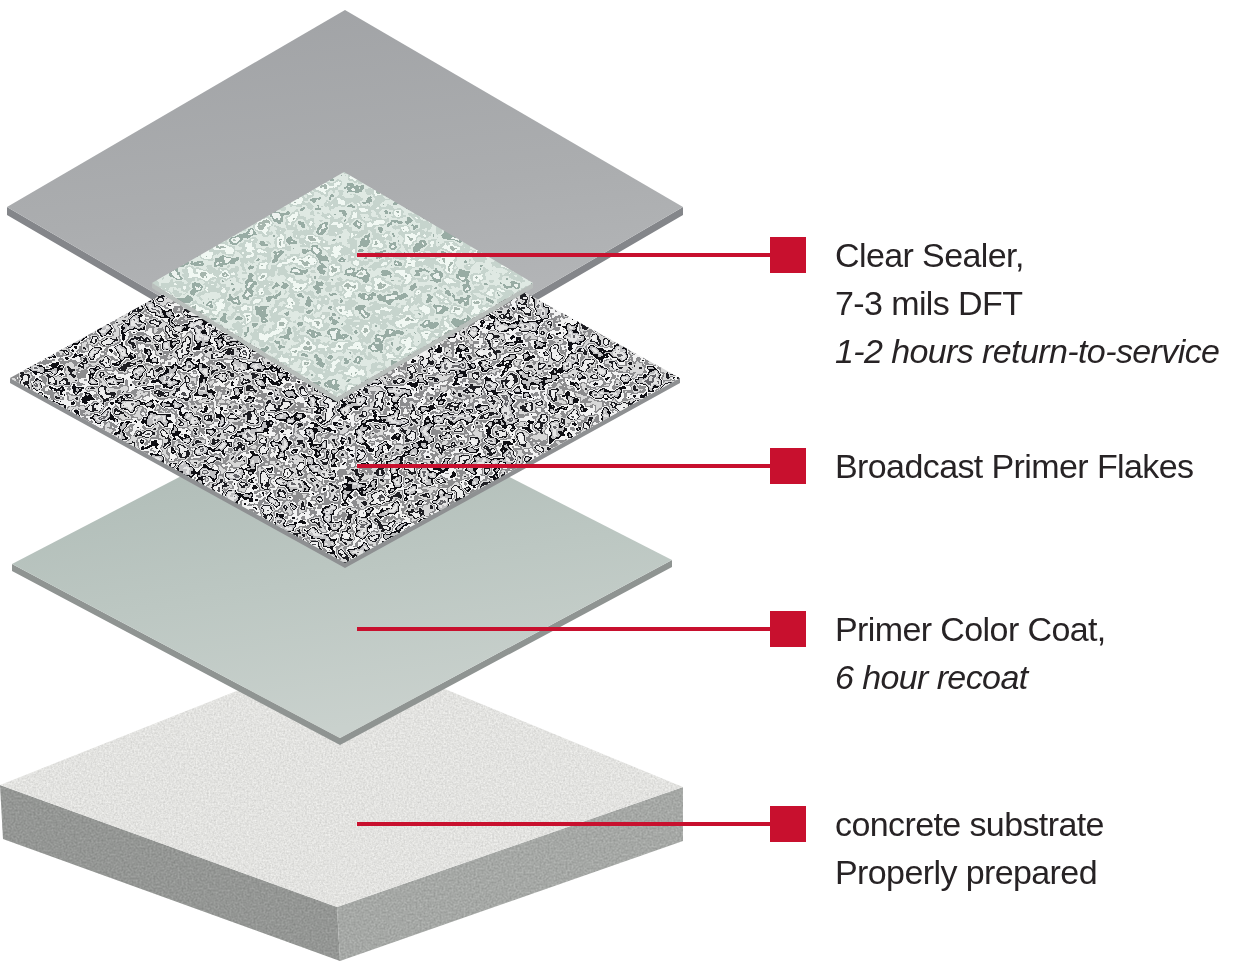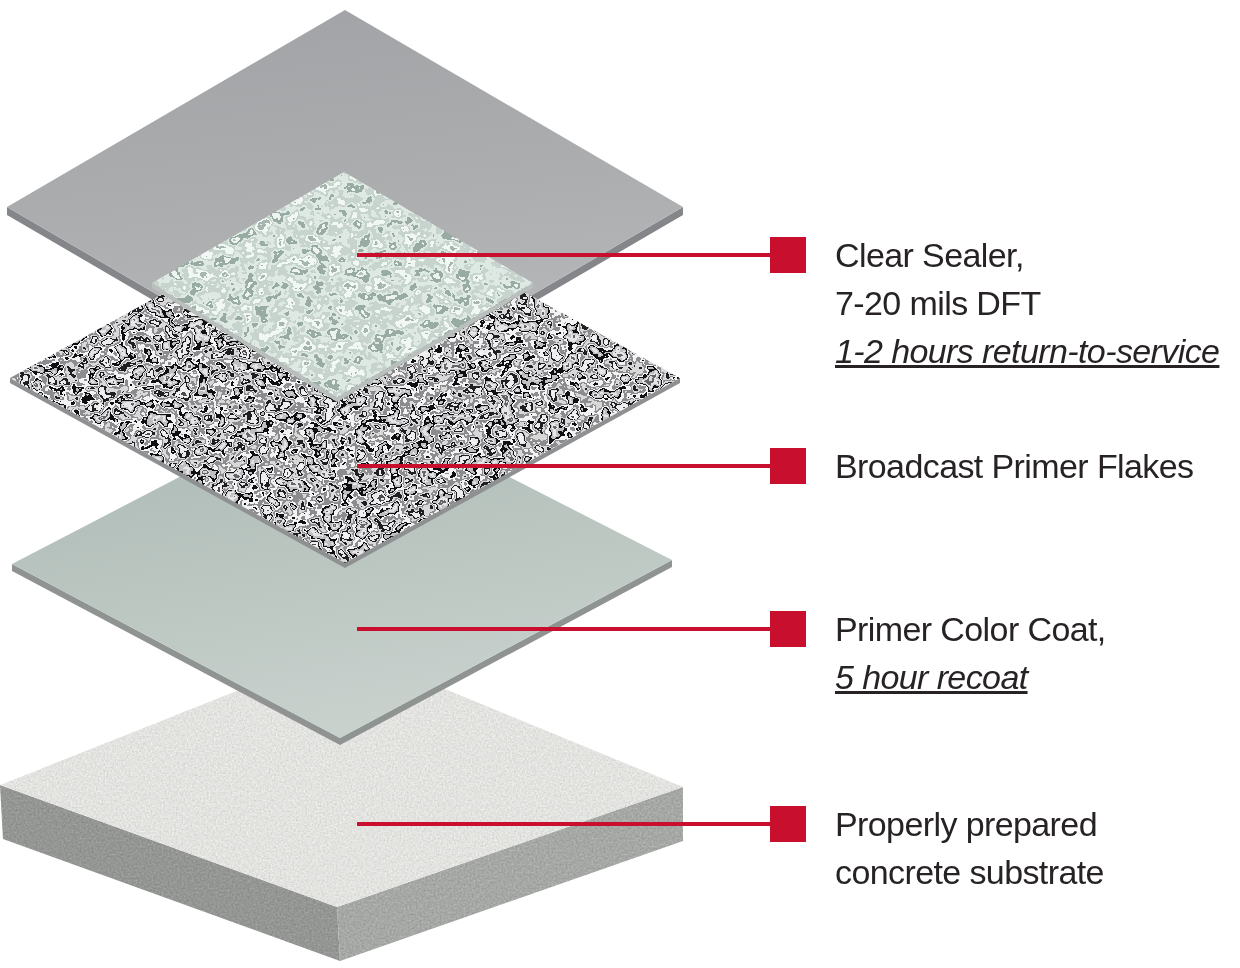--- a/index.html
+++ b/index.html
@@ -30,21 +30,21 @@
   .callout {
     position: absolute;
     left: 835px;
     width: 404px;
     color: var(--text, #272325);
     font-size: 34px;
     line-height: 48px;
     letter-spacing: -0.6px;
     white-space: nowrap;
   }
-  .callout .it { font-style: italic; text-decoration: underline; }
+  .callout .it { font-style: italic; }
 </style>
 </head>
 <body>
 
 <div class="stage">
 
   <svg class="stack-svg" width="700" height="968" viewBox="0 0 700 968">
     <defs>
       <linearGradient id="gPlate" x1="0" y1="0" x2="0.2" y2="1">
         <stop offset="0" stop-color="#a0a2a5"></stop>
@@ -162,31 +162,31 @@
   <div class="leader" style="top:627px"></div>
   <div class="leader" style="top:822px"></div>
 
   <div class="marker" style="top:237px"></div>
   <div class="marker" style="top:448px"></div>
   <div class="marker" style="top:611px"></div>
   <div class="marker" style="top:806px"></div>
 
   <div class="callout" style="top:231px">
     <div>Clear Sealer,</div>
-    <div>7-20 mils DFT</div>
+    <div>7-3 mils DFT</div>
     <div class="it">1-2 hours return-to-service</div>
   </div>
 
   <div class="callout" style="top:442px">
     <div>Broadcast Primer Flakes</div>
   </div>
 
   <div class="callout" style="top:605px">
     <div>Primer Color Coat,</div>
-    <div class="it">5 hour recoat</div>
+    <div class="it">6 hour recoat</div>
   </div>
 
   <div class="callout" style="top:800px">
+    <div>concrete substrate</div>
     <div>Properly prepared</div>
-    <div>concrete substrate</div>
   </div>
 
 </div>
 
 </body></html>

